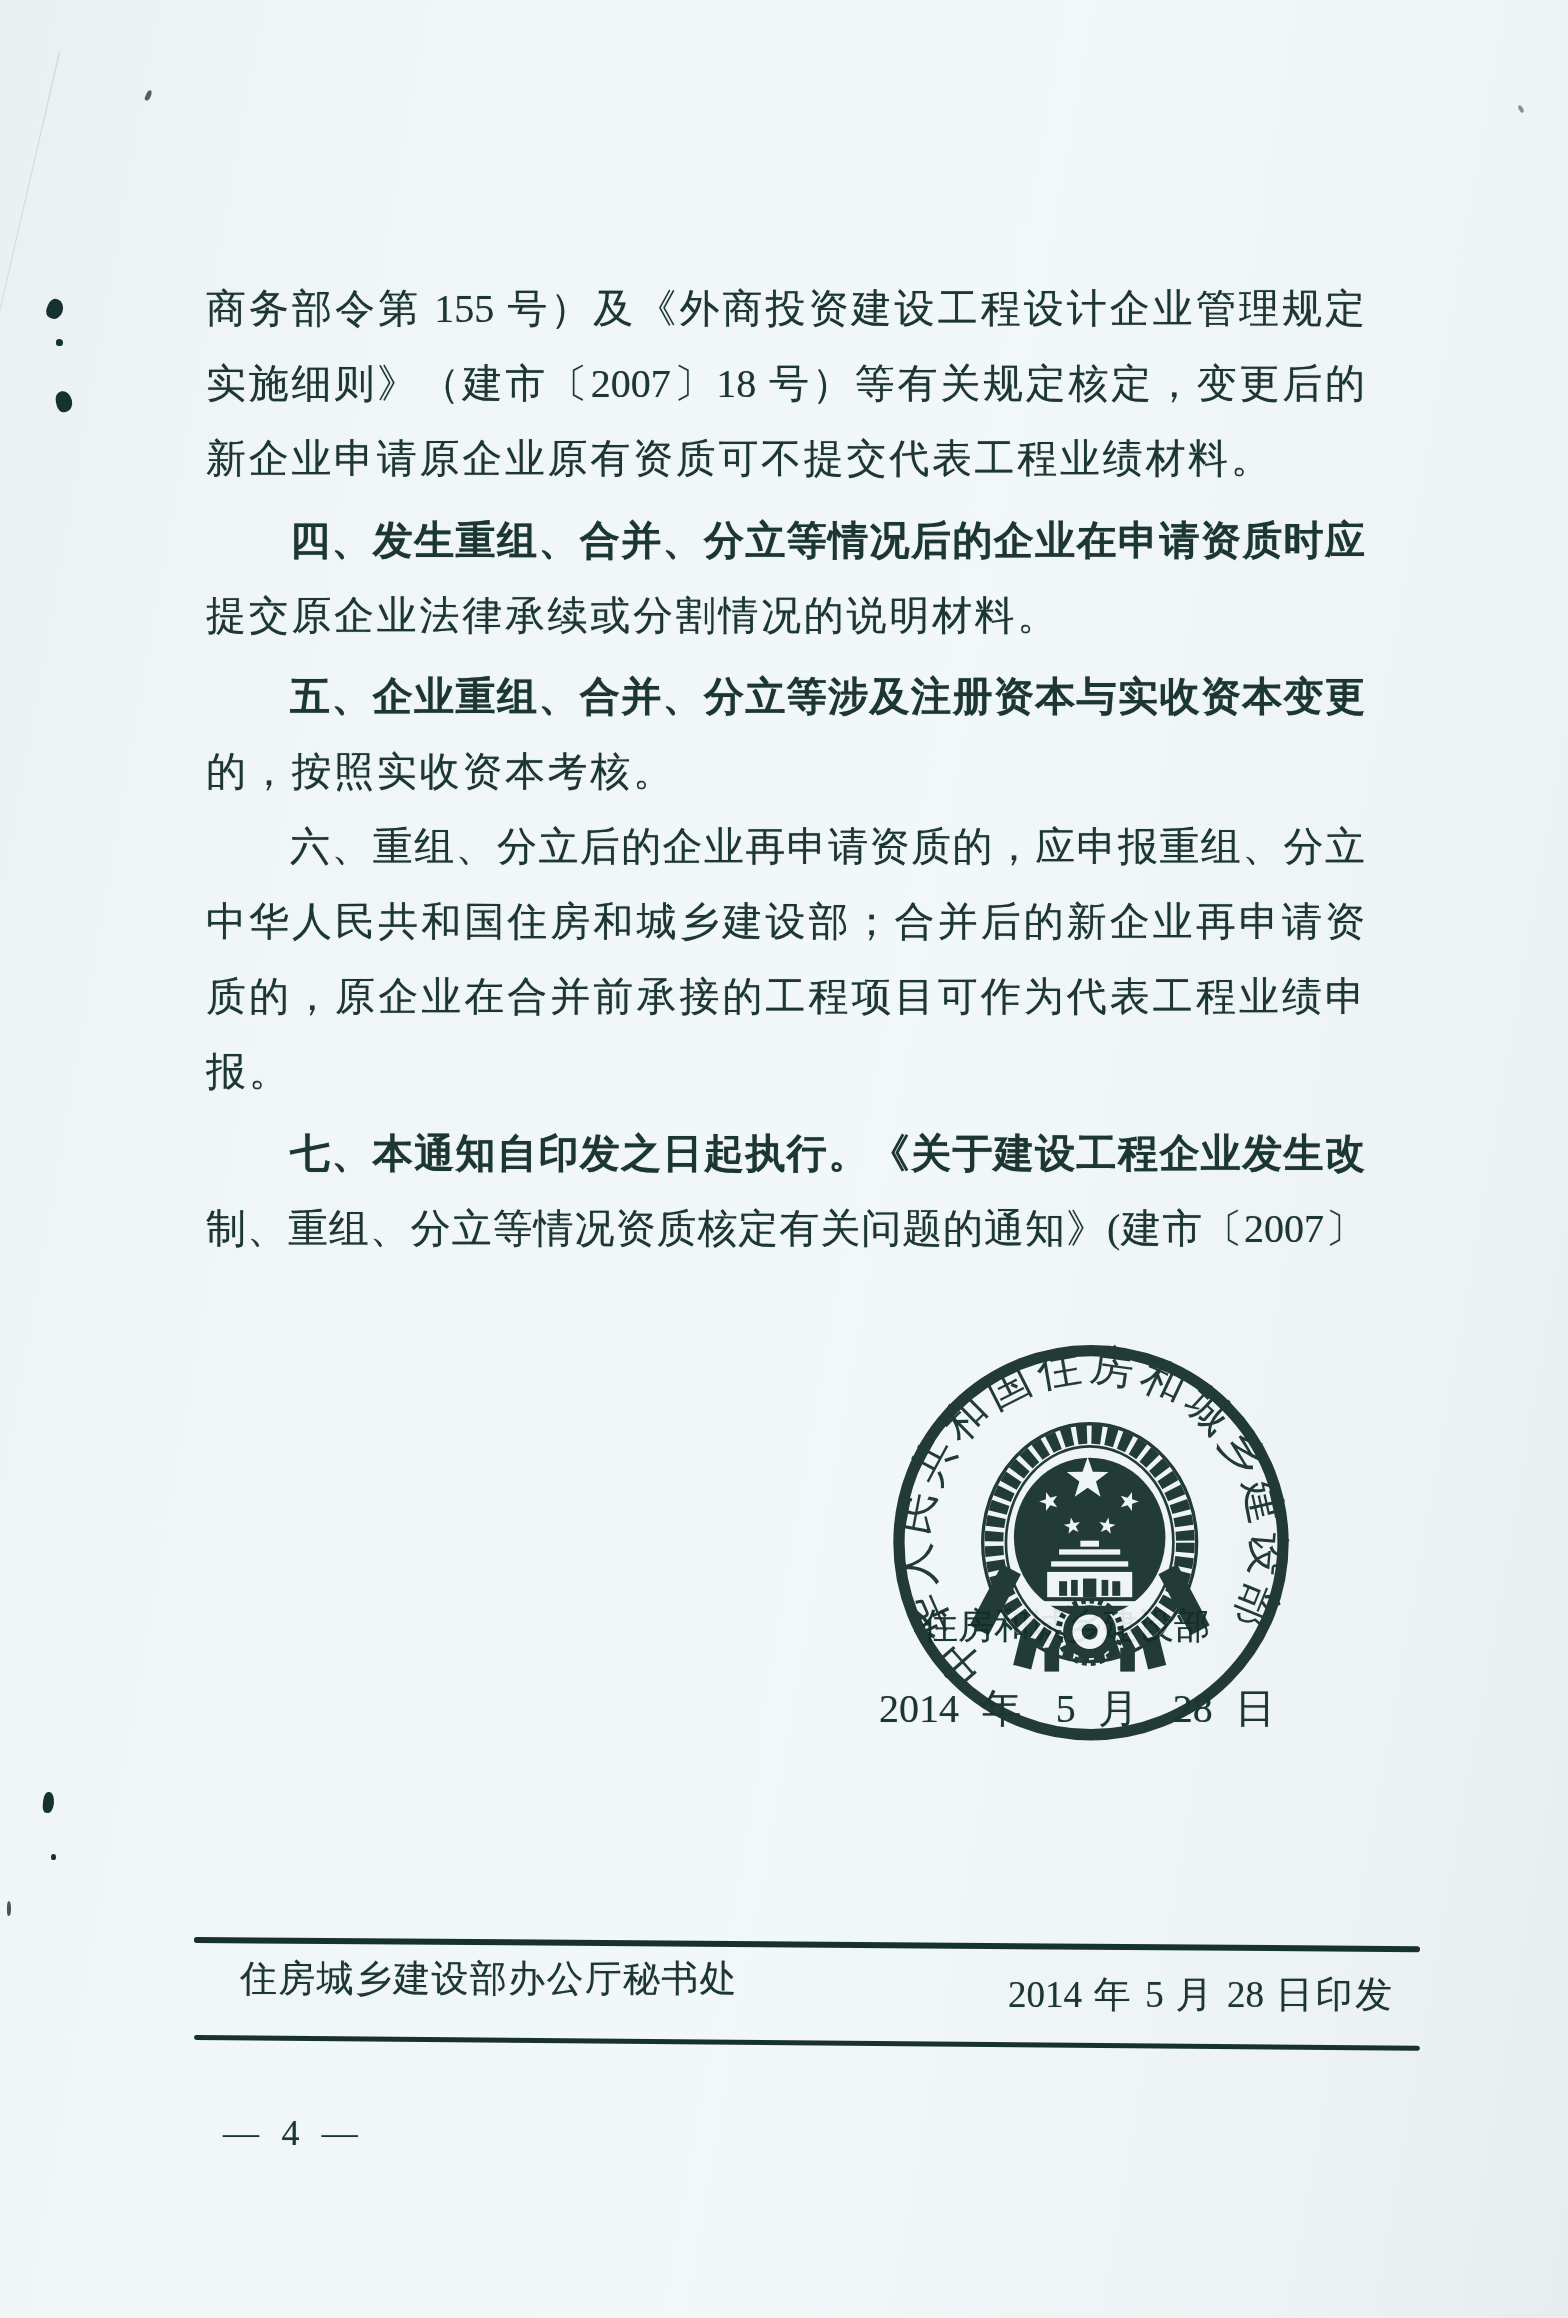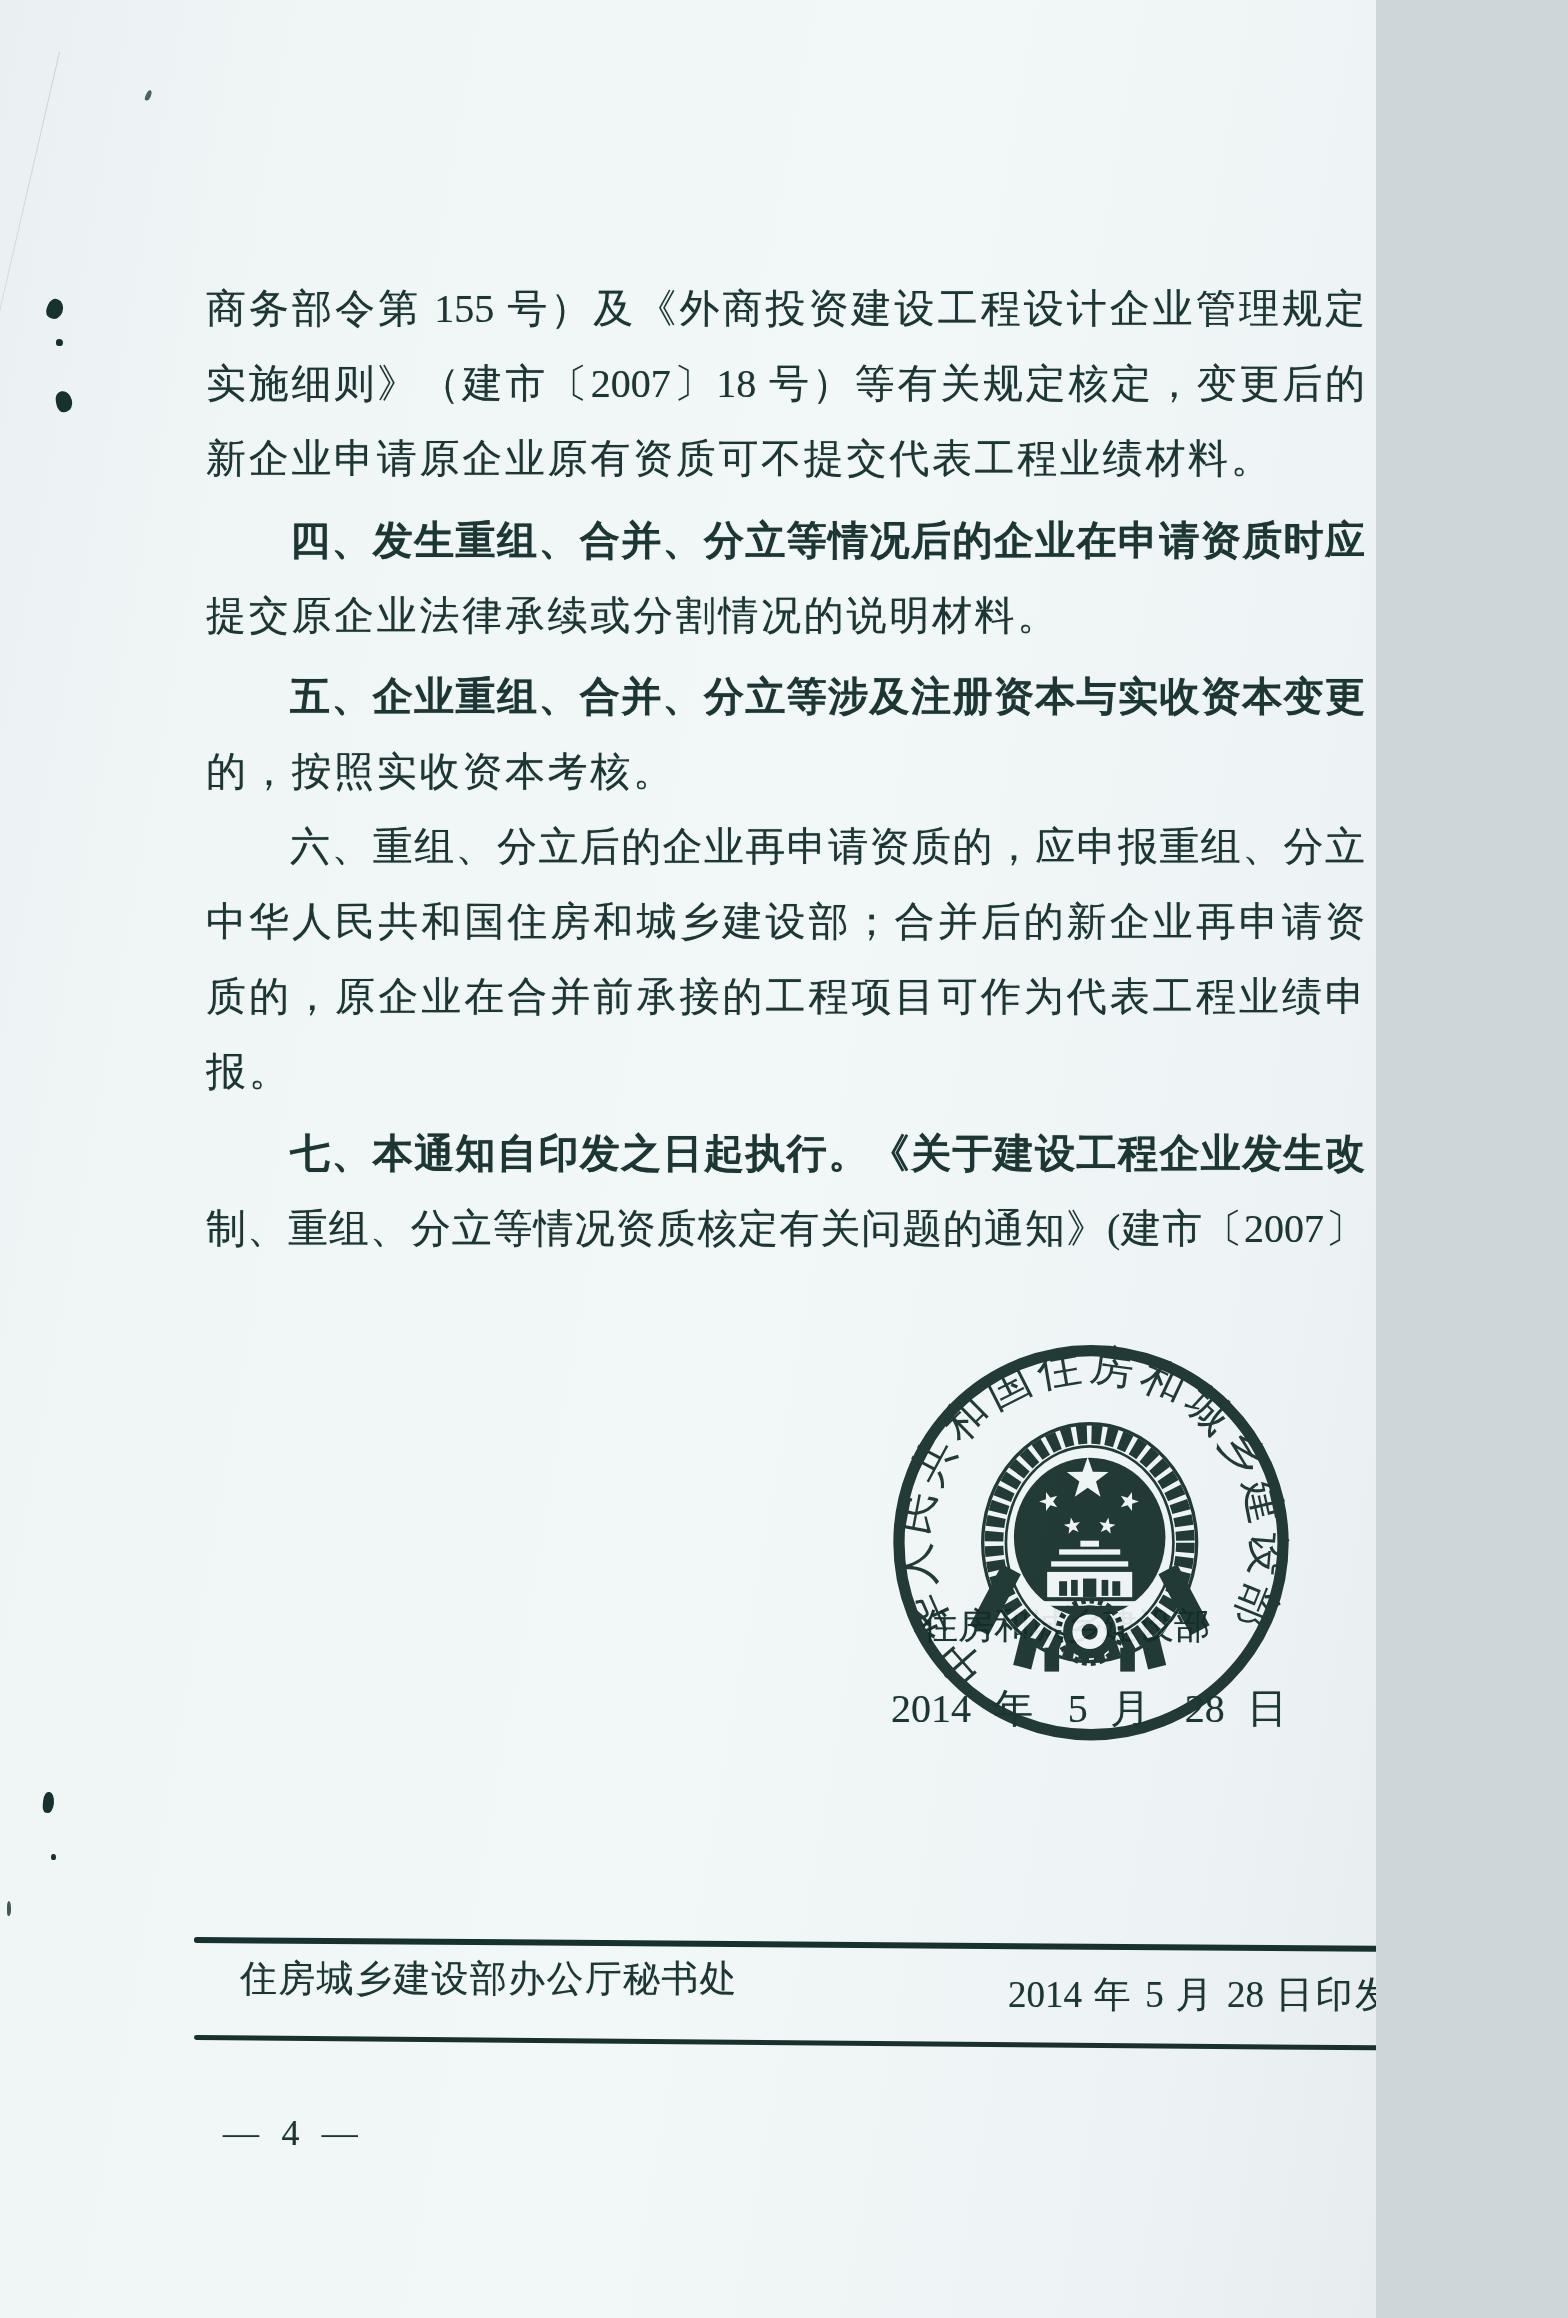--- a/index.html
+++ b/index.html
@@ -1,18 +1,18 @@
 <!DOCTYPE html>
 <html style="font-size:10.6px"><head>
 <meta charset="utf-8">
 <style>
   html,body{margin:0;padding:0;background:#cfd6d9;}
   .page{
     position:relative;
-    width:1376px;height:2319px;
+    width:1568px;height:2319px;
     background:linear-gradient(100deg,#eaf0f2 0%,#f0f5f6 18%,#f2f7f8 55%,#edf3f4 85%,#e7edef 100%);
     font-family:"Liberation Serif","DejaVu Serif",serif;
     color:#1c3733;
     overflow:hidden;
   }
   
   .body-text{
     position:absolute;left:206px;top:271px;width:1159px;
     font-size:40px;line-height:75px;
   }
@@ -25,21 +25,20 @@
   .sig-authority{
     position:absolute;left:922px;top:1602px;width:311px;
     display:flex;justify-content:space-between;
     font-size:36px;z-index:1;text-shadow:0 0 0.7px rgba(20,50,46,.5);
   }
   .sig-date{
     position:absolute;left:879px;top:1681px;width:396px;
     font-size:40px;z-index:3;
     text-align:justify;text-align-last:justify;
     text-shadow:0 0 0.7px rgba(20,50,46,.5);
-    margin-left:12px;
   }
   .seal{position:absolute;left:885px;top:1342px;width:412px;height:412px;z-index:2;opacity:.93;}
   .seal text{font-family:"Liberation Serif","DejaVu Serif",serif;}
   
   .rule{position:absolute;background:#17322e;transform-origin:left center;}
   .rule-top{left:194px;top:1937px;width:1226px;height:6px;transform:rotate(0.43deg);border-radius:2.7px;}
   .rule-bottom{left:194px;top:2035px;width:1226px;height:4.7px;transform:rotate(0.5deg);border-radius:2.7px;}
   .footer-issuer{
     position:absolute;left:240px;top:1954px;font-size:37px;letter-spacing:1.3px;
     text-shadow:0 0 0.7px rgba(20,50,46,.5);white-space:nowrap;

